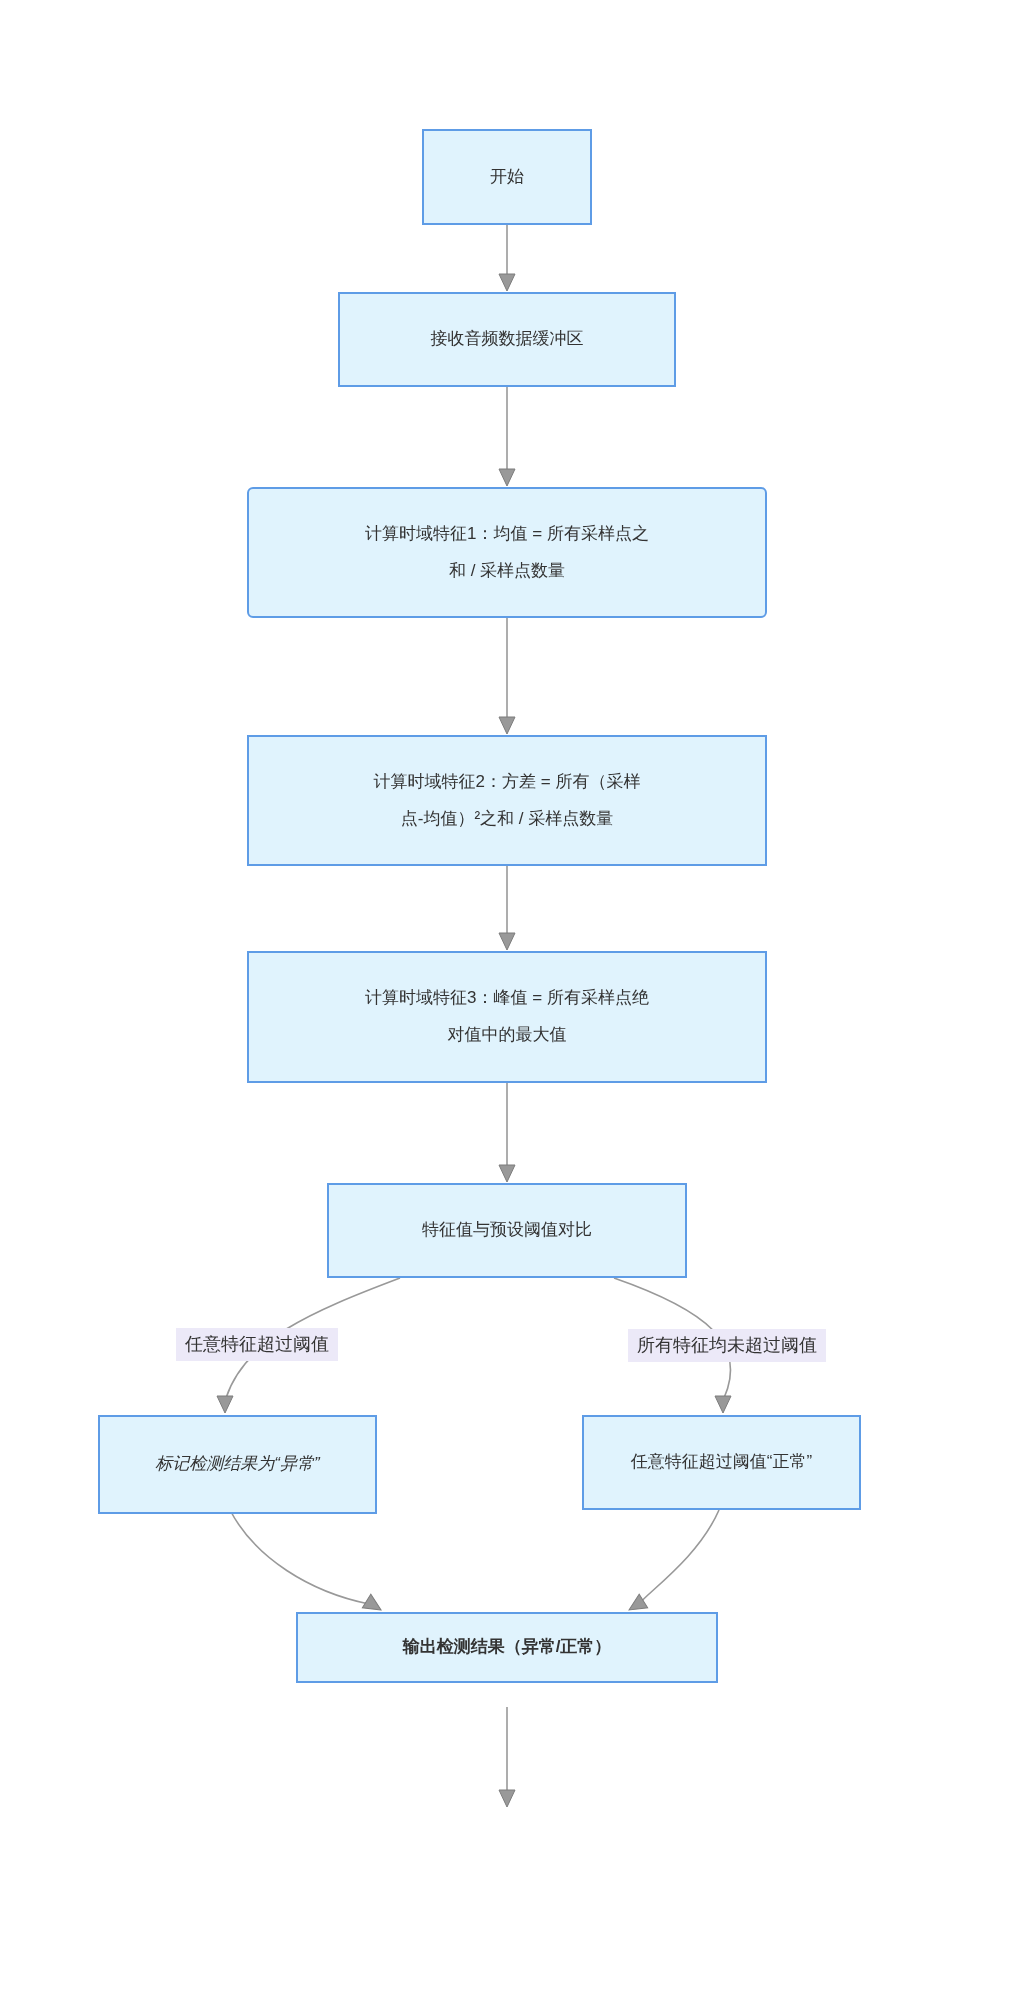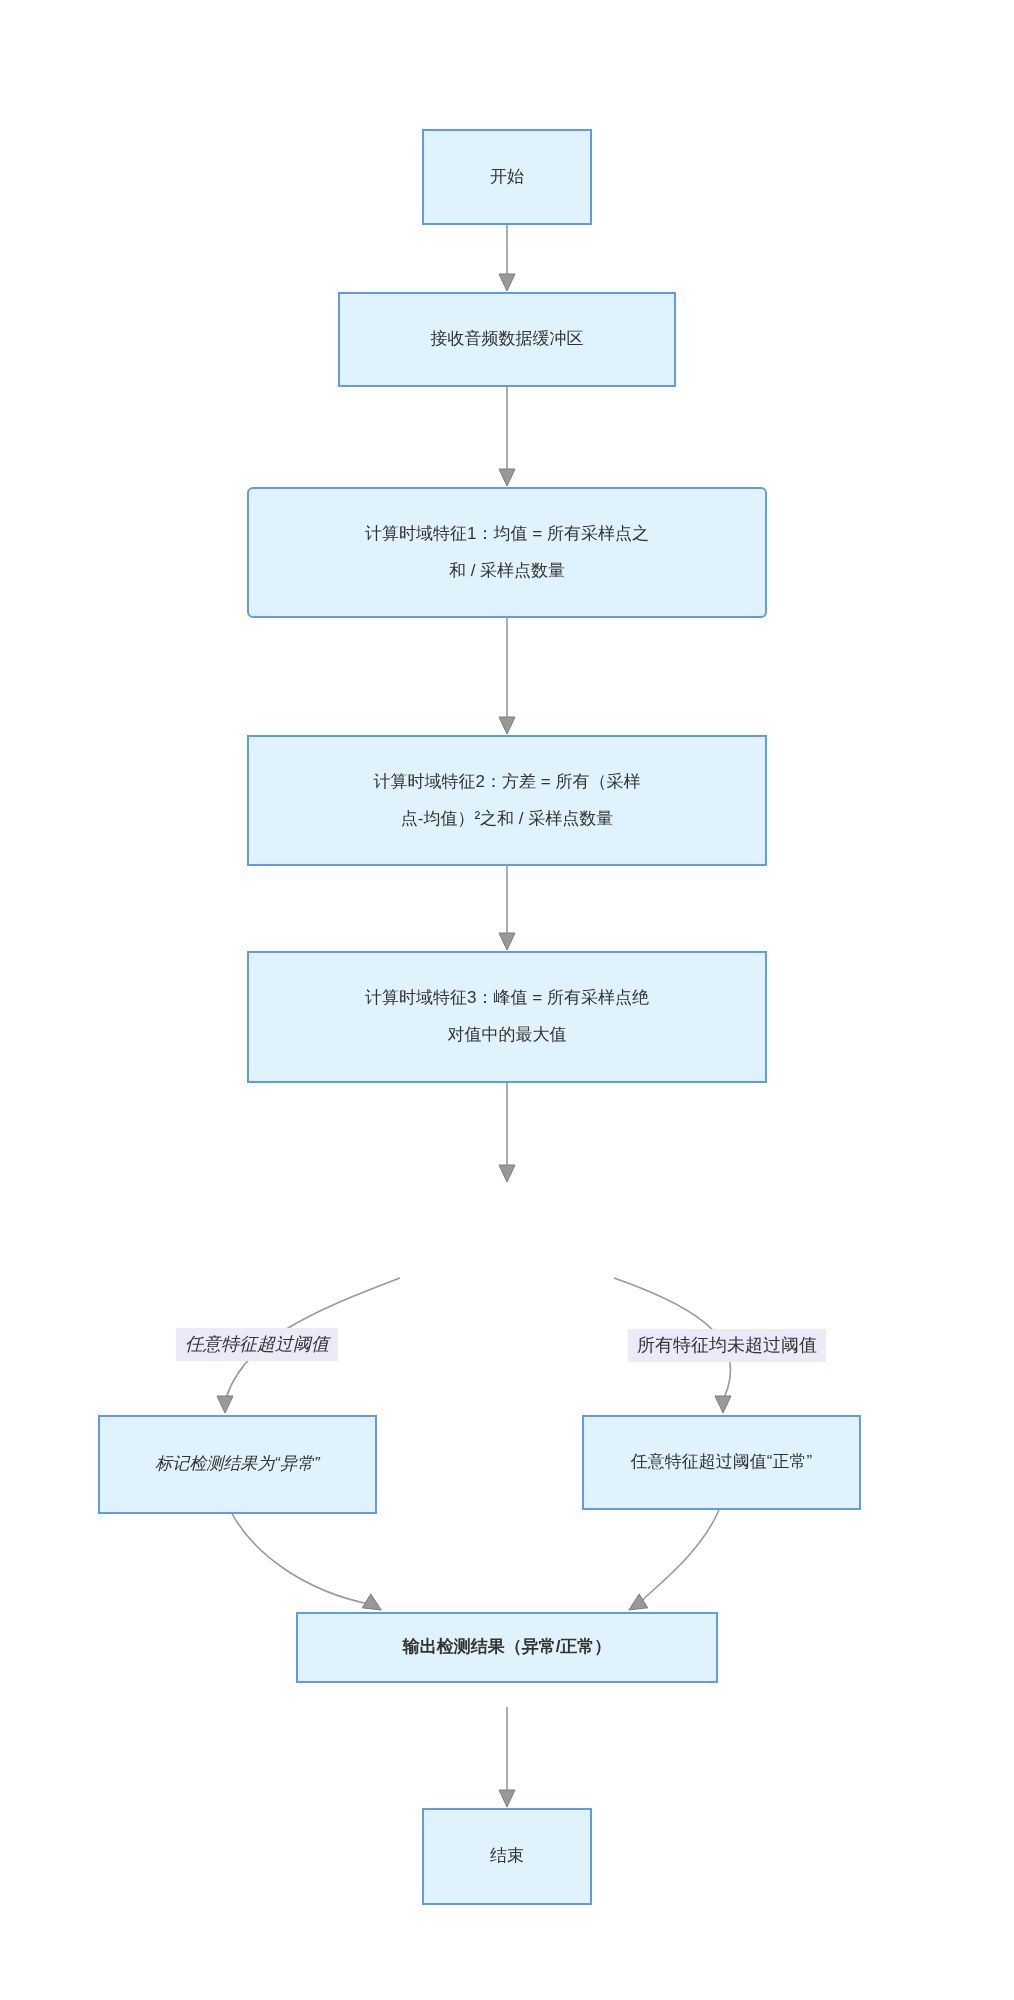--- a/index.html
+++ b/index.html
@@ -55,21 +55,21 @@
     <path class="edge" d="M 230 1510 C 255 1558 310 1592 369 1604"></path>
     <path class="arrowhead" d="M 381 1610 l -8 -17 h 16 z" transform="rotate(-58 381 1610)"></path>
 
     <path class="edge" d="M 719 1510 C 698 1558 648 1592 640 1603"></path>
     <path class="arrowhead" d="M 629 1610 l -8 -17 h 16 z" transform="rotate(58 629 1610)"></path>
 
     <path class="edge" d="M 507 1707 L 507 1792"></path>
     <path class="arrowhead" d="M 507 1807 l -8 -17 h 16 z"></path>
   </svg>
 
-  <div class="edge-label" style="left:176px;top:1328px;font-style:italic;">
+  <div class="edge-label" style="left:176px;top:1328px;">
     <span>任意特征超过阈值</span>
   </div>
   <div class="edge-label" style="left:628px;top:1329px;">
     <span>所有特征均未超过阈值</span>
   </div>
 
   <div class="node" style="left:422px;top:95px;width:170px;height:96px;margin-top:34px;">
     <span>开始</span>
   </div>
 
@@ -85,30 +85,30 @@
   <div class="node" style="left:247px;top:735px;width:520px;height:131px;">
     <span>计算时域特征2：方差 = 所有（采样</span>
     <span>点-均值）²之和 / 采样点数量</span>
   </div>
 
   <div class="node" style="left:247px;top:951px;width:520px;height:132px;">
     <span>计算时域特征3：峰值 = 所有采样点绝</span>
     <span>对值中的最大值</span>
   </div>
 
+  <div class="node" style="left:327px;top:1183px;width:360px;height:95px;">
+    <span>特征值与预设阈值对比</span>
+  </div>
 
   <div class="node" style="left:98px;top:1415px;width:279px;height:99px;font-style:italic;">
     <span>标记检测结果为“异常”</span>
   </div>
 
   <div class="node" style="left:582px;top:1415px;width:279px;height:95px;">
     <span>任意特征超过阈值“正常”</span>
   </div>
 
   <div class="node" style="left:296px;top:1612px;width:422px;height:71px;font-weight:bold;">
     <span>输出检测结果（异常/正常）</span>
   </div>
 
-  <div class="node" style="left:422px;top:1808px;width:170px;height:97px;">
-    <span>结束</span>
-  </div>
 
 </div>
 
 </body></html>

